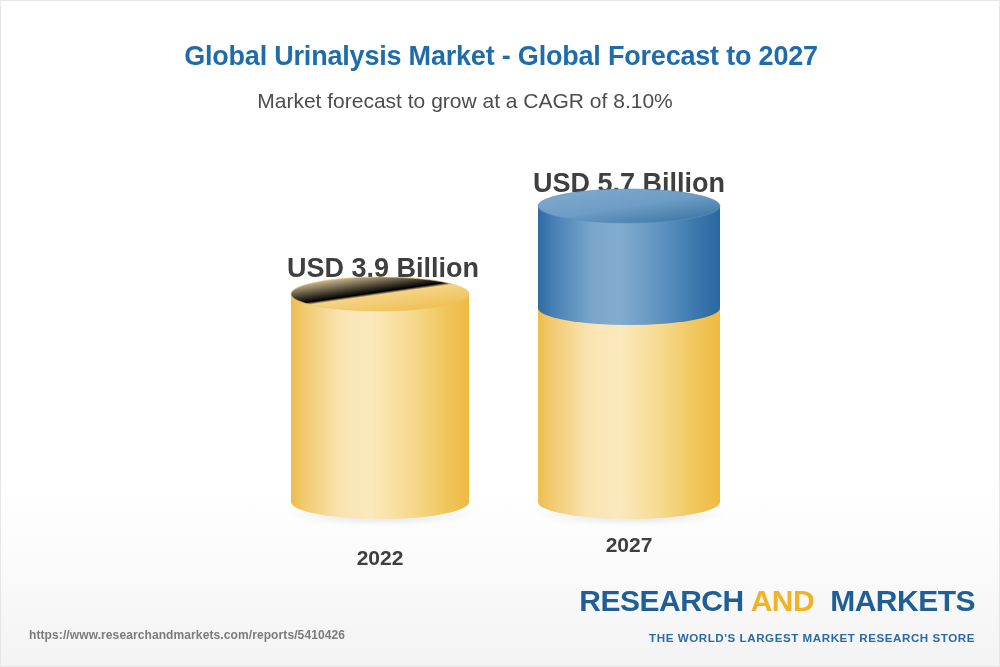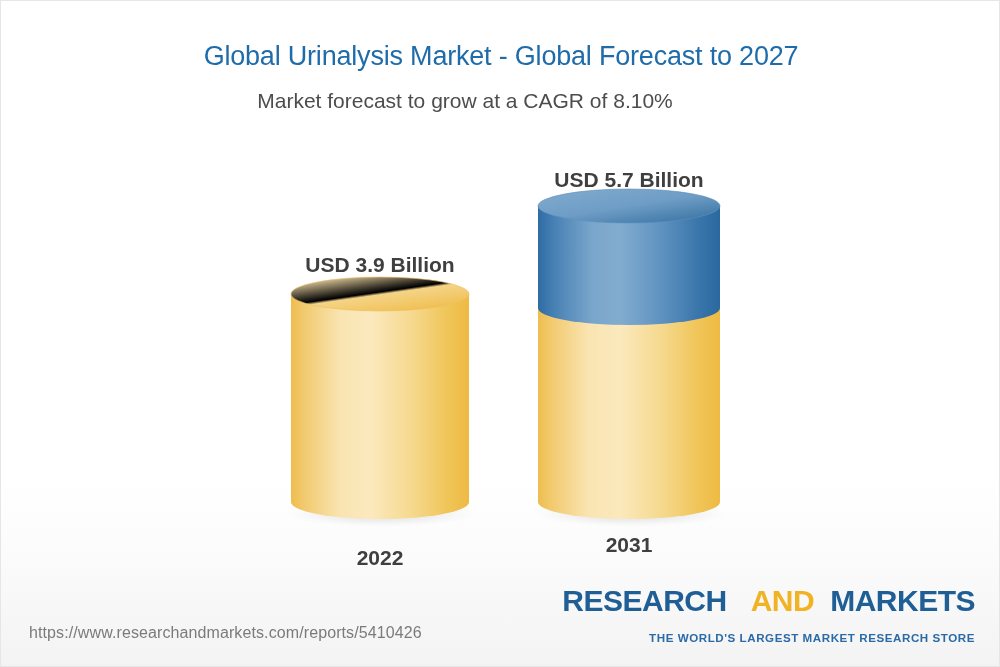--- a/index.html
+++ b/index.html
@@ -28,21 +28,21 @@
   }
 
   
   .chart-title {
     position: absolute;
     top: 40px;
     left: 0;
     width: 1000px;
     text-align: center;
     font-size: 27px;
-    font-weight: normal;
+    font-weight: bold;
     color: #1f6cab;
     letter-spacing: -0.2px;
   }
   .chart-subtitle {
     position: absolute;
     top: 88px;
     left: 0;
     width: 928px;
     text-align: center;
     font-size: 21px;
@@ -54,21 +54,21 @@
   .bar-group {
     position: absolute;
   }
   #bar-group-1 { left: 286px; top: 150px; width: 186px; }
   #bar-group-2 { left: 532px; top: 150px; width: 192px; }
 
   .value-label {
     position: absolute;
     width: 100%;
     text-align: center;
-    font-size: 21px;
+    font-size: 27px;
     font-weight: bold;
     color: #3f3f3f;
     white-space: nowrap;
   }
   #bar-group-1 .value-label { top: 102px; left: 0; }
   #bar-group-2 .value-label { top: 17px; left: 0; }
 
   .category-label {
     position: absolute;
     width: 100%;
@@ -85,23 +85,24 @@
     left: 0;
     top: 0;
     overflow: visible;
   }
 
   
   .source-url {
     position: absolute;
     left: 28px;
     bottom: 24px;
-    font-size: 16px;
+    font-size: 12px;
     color: #7b7b7b;
     letter-spacing: 0.1px;
+    font-weight: bold;
   }
 
   .brand-logo {
     position: absolute;
     right: 24px;
     bottom: 22px;
     text-align: right;
     line-height: 1;
   }
   .brand-wordmark {
@@ -217,23 +218,23 @@
 
       <path d="M 5 55
                L 5 157
                A 91 17 0 0 0 187 157
                L 187 55 Z" fill="url(#blueBody2)"></path>
 
       <ellipse cx="96" cy="55" rx="91" ry="17" fill="url(#blueTop2)"></ellipse>
       <ellipse cx="96" cy="55" rx="91" ry="17" fill="none" stroke="#5c8fbd" stroke-width="1" stroke-opacity="0.6"></ellipse>
     </svg>
 
-    <div class="category-label">2031</div>
+    <div class="category-label">2027</div>
   </div>
 
   <div class="source-url">https://www.researchandmarkets.com/reports/5410426</div>
 
   <div class="brand-logo">
-    <div class="brand-wordmark"><span class="brand-word-blue">RESEARCH</span><span class="brand-word-gold" style="margin-left: 24px; text-align: right;">AND</span><span class="brand-word-blue" style="margin-left: 16px;">MARKETS</span></div>
+    <div class="brand-wordmark"><span class="brand-word-blue">RESEARCH</span><span class="brand-word-gold" style="margin-left: 7px; text-align: right;">AND</span><span class="brand-word-blue" style="margin-left: 16px;">MARKETS</span></div>
     <div class="brand-tagline">THE WORLD'S LARGEST MARKET RESEARCH STORE</div>
   </div>
 
 </div>
 
 </body></html>

